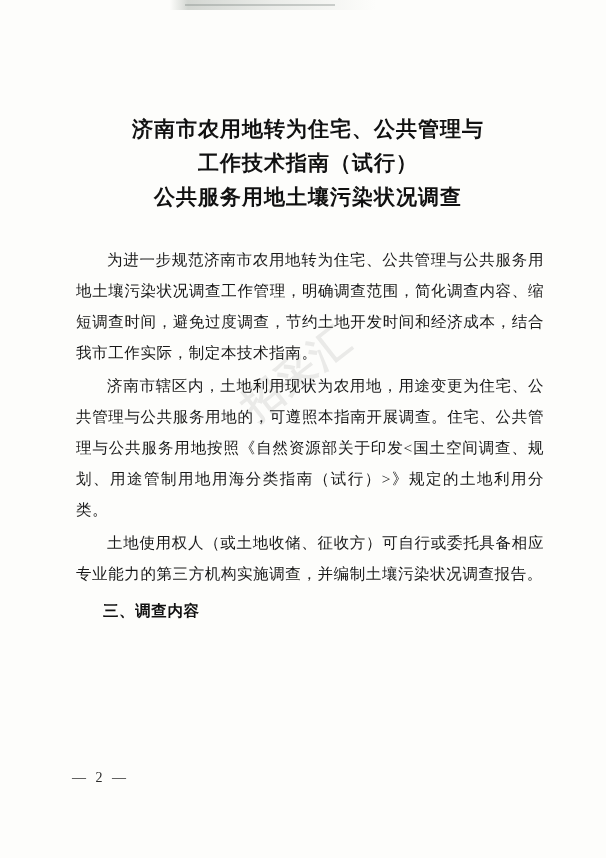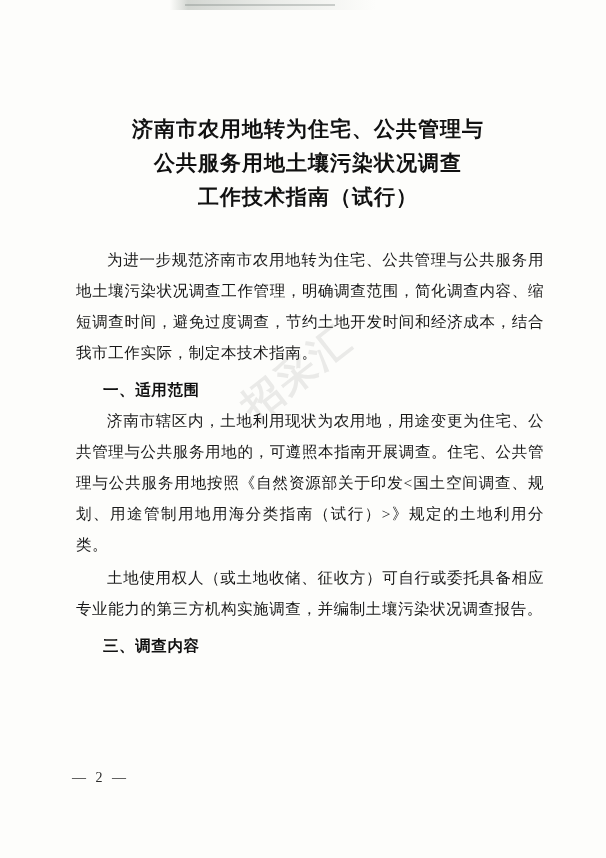--- a/index.html
+++ b/index.html
@@ -121,27 +121,26 @@
 
   <div class="scan-edge"></div>
   <div class="scan-edge2"></div>
 
   <div class="watermark">招采汇</div>
 
   <div class="content">
 
     <div class="doc-title">
       <span class="tline">济南市农用地转为住宅、公共管理与</span>
+      <span class="tline">工作技术指南（试行）</span>
       <span class="tline">公共服务用地土壤污染状况调查</span>
-      <span class="tline">工作技术指南（试行）</span>
     </div>
 
     <p class="para">为进一步规范济南市农用地转为住宅、公共管理与公共服务用地土壤污染状况调查工作管理，明确调查范围，简化调查内容、缩短调查时间，避免过度调查，节约土地开发时间和经济成本，结合我市工作实际，制定本技术指南。</p>
 
-    <h2 class="section">一、适用范围</h2>
 
     <p class="para">济南市辖区内，土地利用现状为农用地，用途变更为住宅、公共管理与公共服务用地的，可遵照本指南开展调查。住宅、公共管理与公共服务用地按照《自然资源部关于印发&lt;国土空间调查、规划、用途管制用地用海分类指南（试行）&gt;》规定的土地利用分类。</p>
 
 
 
     <p class="para">土地使用权人（或土地收储、征收方）可自行或委托具备相应专业能力的第三方机构实施调查，并编制土壤污染状况调查报告。</p>
 
     <h2 class="section">三、调查内容</h2>
 
   </div>

